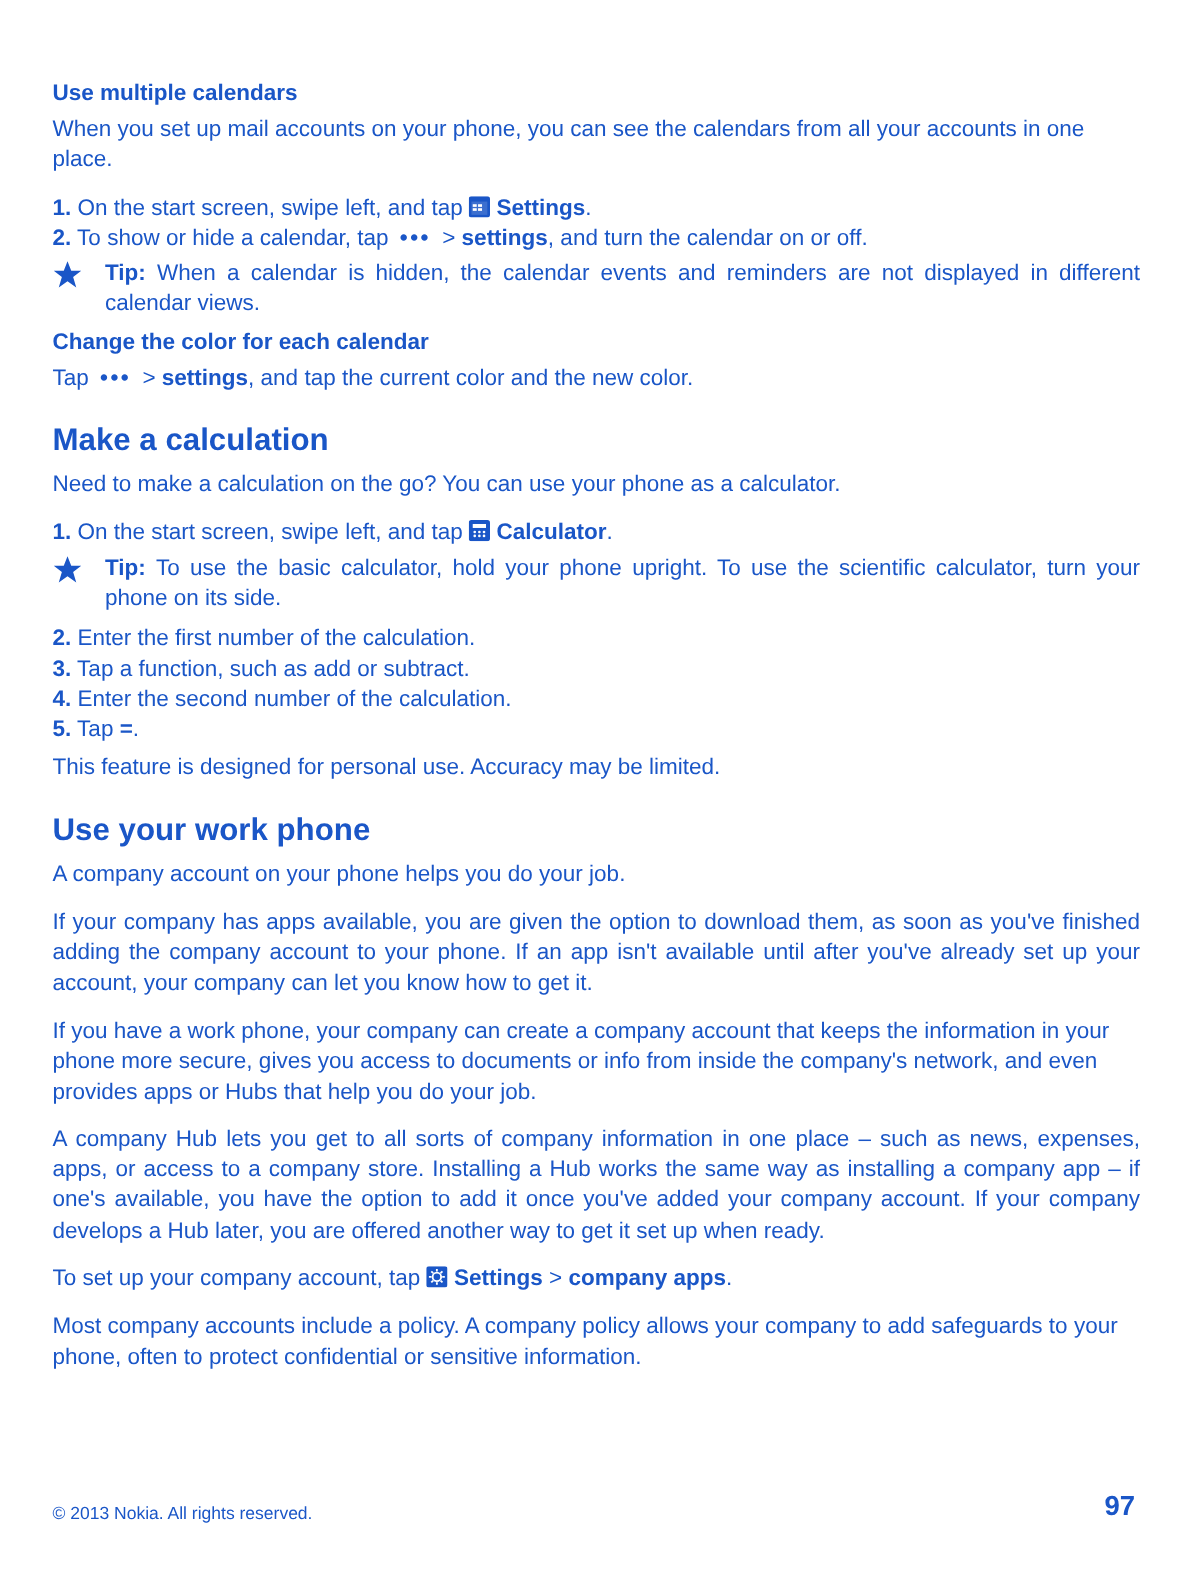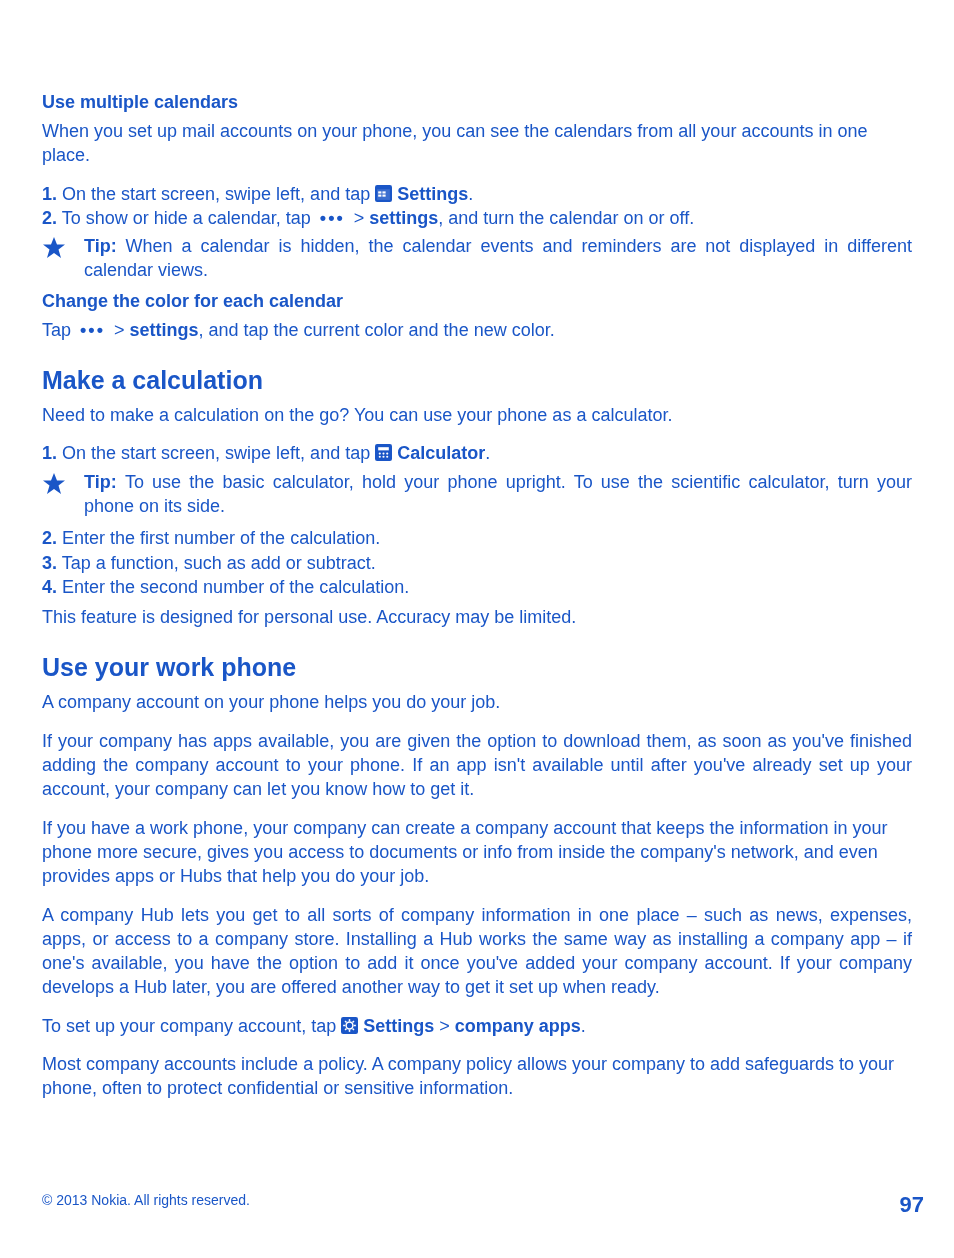--- a/index.html
+++ b/index.html
@@ -6,21 +6,21 @@
     margin: 0;
     padding: 0;
     font-family: "Segoe UI", Arial, sans-serif;
     color: #1a56c7;
     background: #fff;
   }
   .page {
     width: 954px;
     height: 1258px;
     box-sizing: border-box;
-    padding: 88px 42px 40px 42px;
+    padding: 60px 42px 40px 42px;
     position: relative;
   }
   .section-sub {
     font-weight: 700;
     font-size: 18px;
     margin: 4px 0 6px 0;
   }
   p.body {
     font-size: 18px;
     line-height: 1.35;
@@ -65,25 +65,25 @@
     display: inline-block;
     letter-spacing: 2px;
     font-weight: 700;
     font-size: 18px;
     padding: 0 4px;
   }
   .just { text-align: justify; }
   .footer {
     position: absolute;
     left: 42px;
-    right: 30px;
+    right: 46px;
     bottom: 40px;
     display: flex;
     justify-content: space-between;
-    align-items: flex-start;
+    align-items: flex-end;
     font-size: 14px;
   }
   .footer .page-num {
     font-size: 22px;
     font-weight: 700;
   }
 </style>
 </head>
 <body>
 
@@ -143,20 +143,21 @@
           <polygon points="12,1 15,8.5 23,8.5 16.5,13.5 19,22 12,17 5,22 7.5,13.5 1,8.5 9,8.5" fill="#1a56c7"></polygon>
         </svg></span>
     <div class="tip-text">
       <span class="bold">Tip: </span><span>To use the basic calculator, hold your phone upright. To use the scientific calculator, turn your phone on its side.</span>
     </div>
   </div>
 
   <p class="step"><span class="num">2.</span><span> Enter the first number of the calculation.</span></p>
   <p class="step"><span class="num">3.</span><span> Tap a function, such as add or subtract.</span></p>
   <p class="step"><span class="num">4.</span><span> Enter the second number of the calculation.</span></p>
+  <p class="step"><span class="num">5.</span><span> Tap </span><span class="bold">=</span><span>.</span></p>
 
   <p class="body">This feature is designed for personal use. Accuracy may be limited.</p>
 
   <h2 class="section-title">Use your work phone</h2>
   <p class="body">A company account on your phone helps you do your job.</p>
   <p class="body just">If your company has apps available, you are given the option to download them, as soon as you've finished adding the company account to your phone. If an app isn't available until after you've already set up your account, your company can let you know how to get it.</p>
   <p class="body">If you have a work phone, your company can create a company account that keeps the information in your phone more secure, gives you access to documents or info from inside the company's network, and even provides apps or Hubs that help you do your job.</p>
   <p class="body just">A company Hub lets you get to all sorts of company information in one place – such as news, expenses, apps, or access to a company store. Installing a Hub works the same way as installing a company app – if one's available, you have the option to add it once you've added your company account. If your company develops a Hub later, you are offered another way to get it set up when ready.</p>
   <p class="body">
     <span>To set up your company account, tap </span><span class="inline-icon"><svg viewBox="0 0 16 16">

